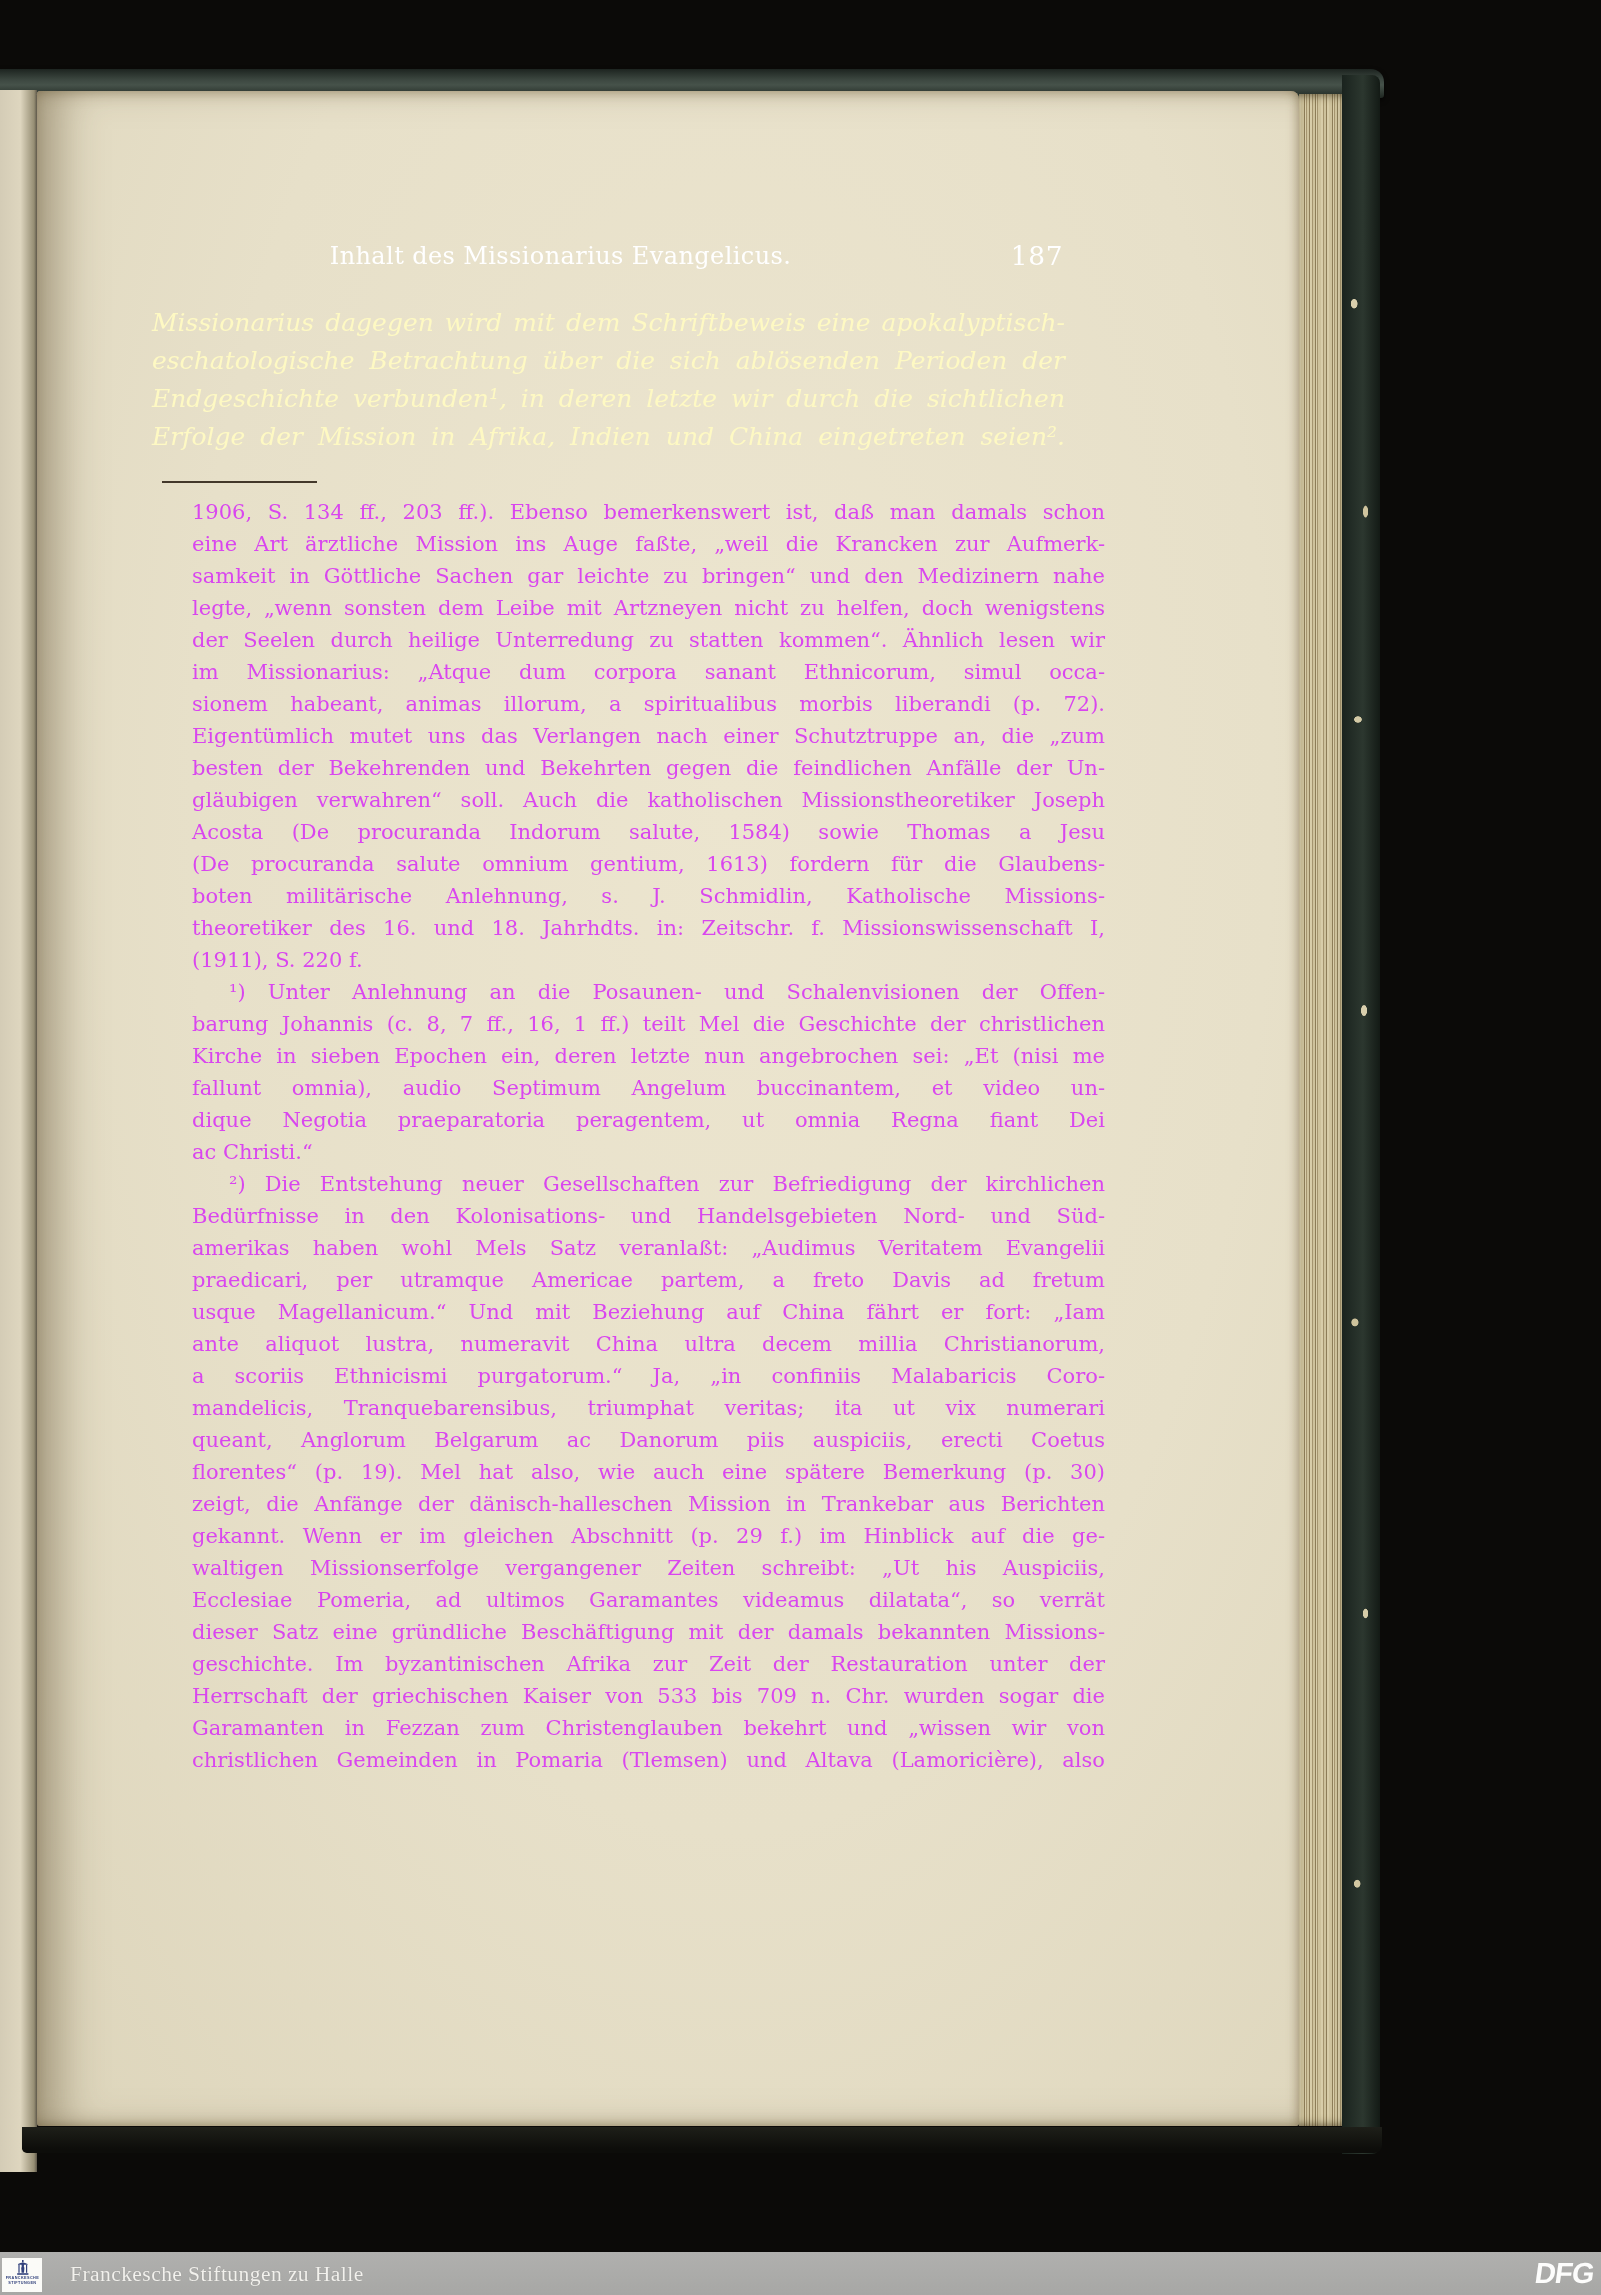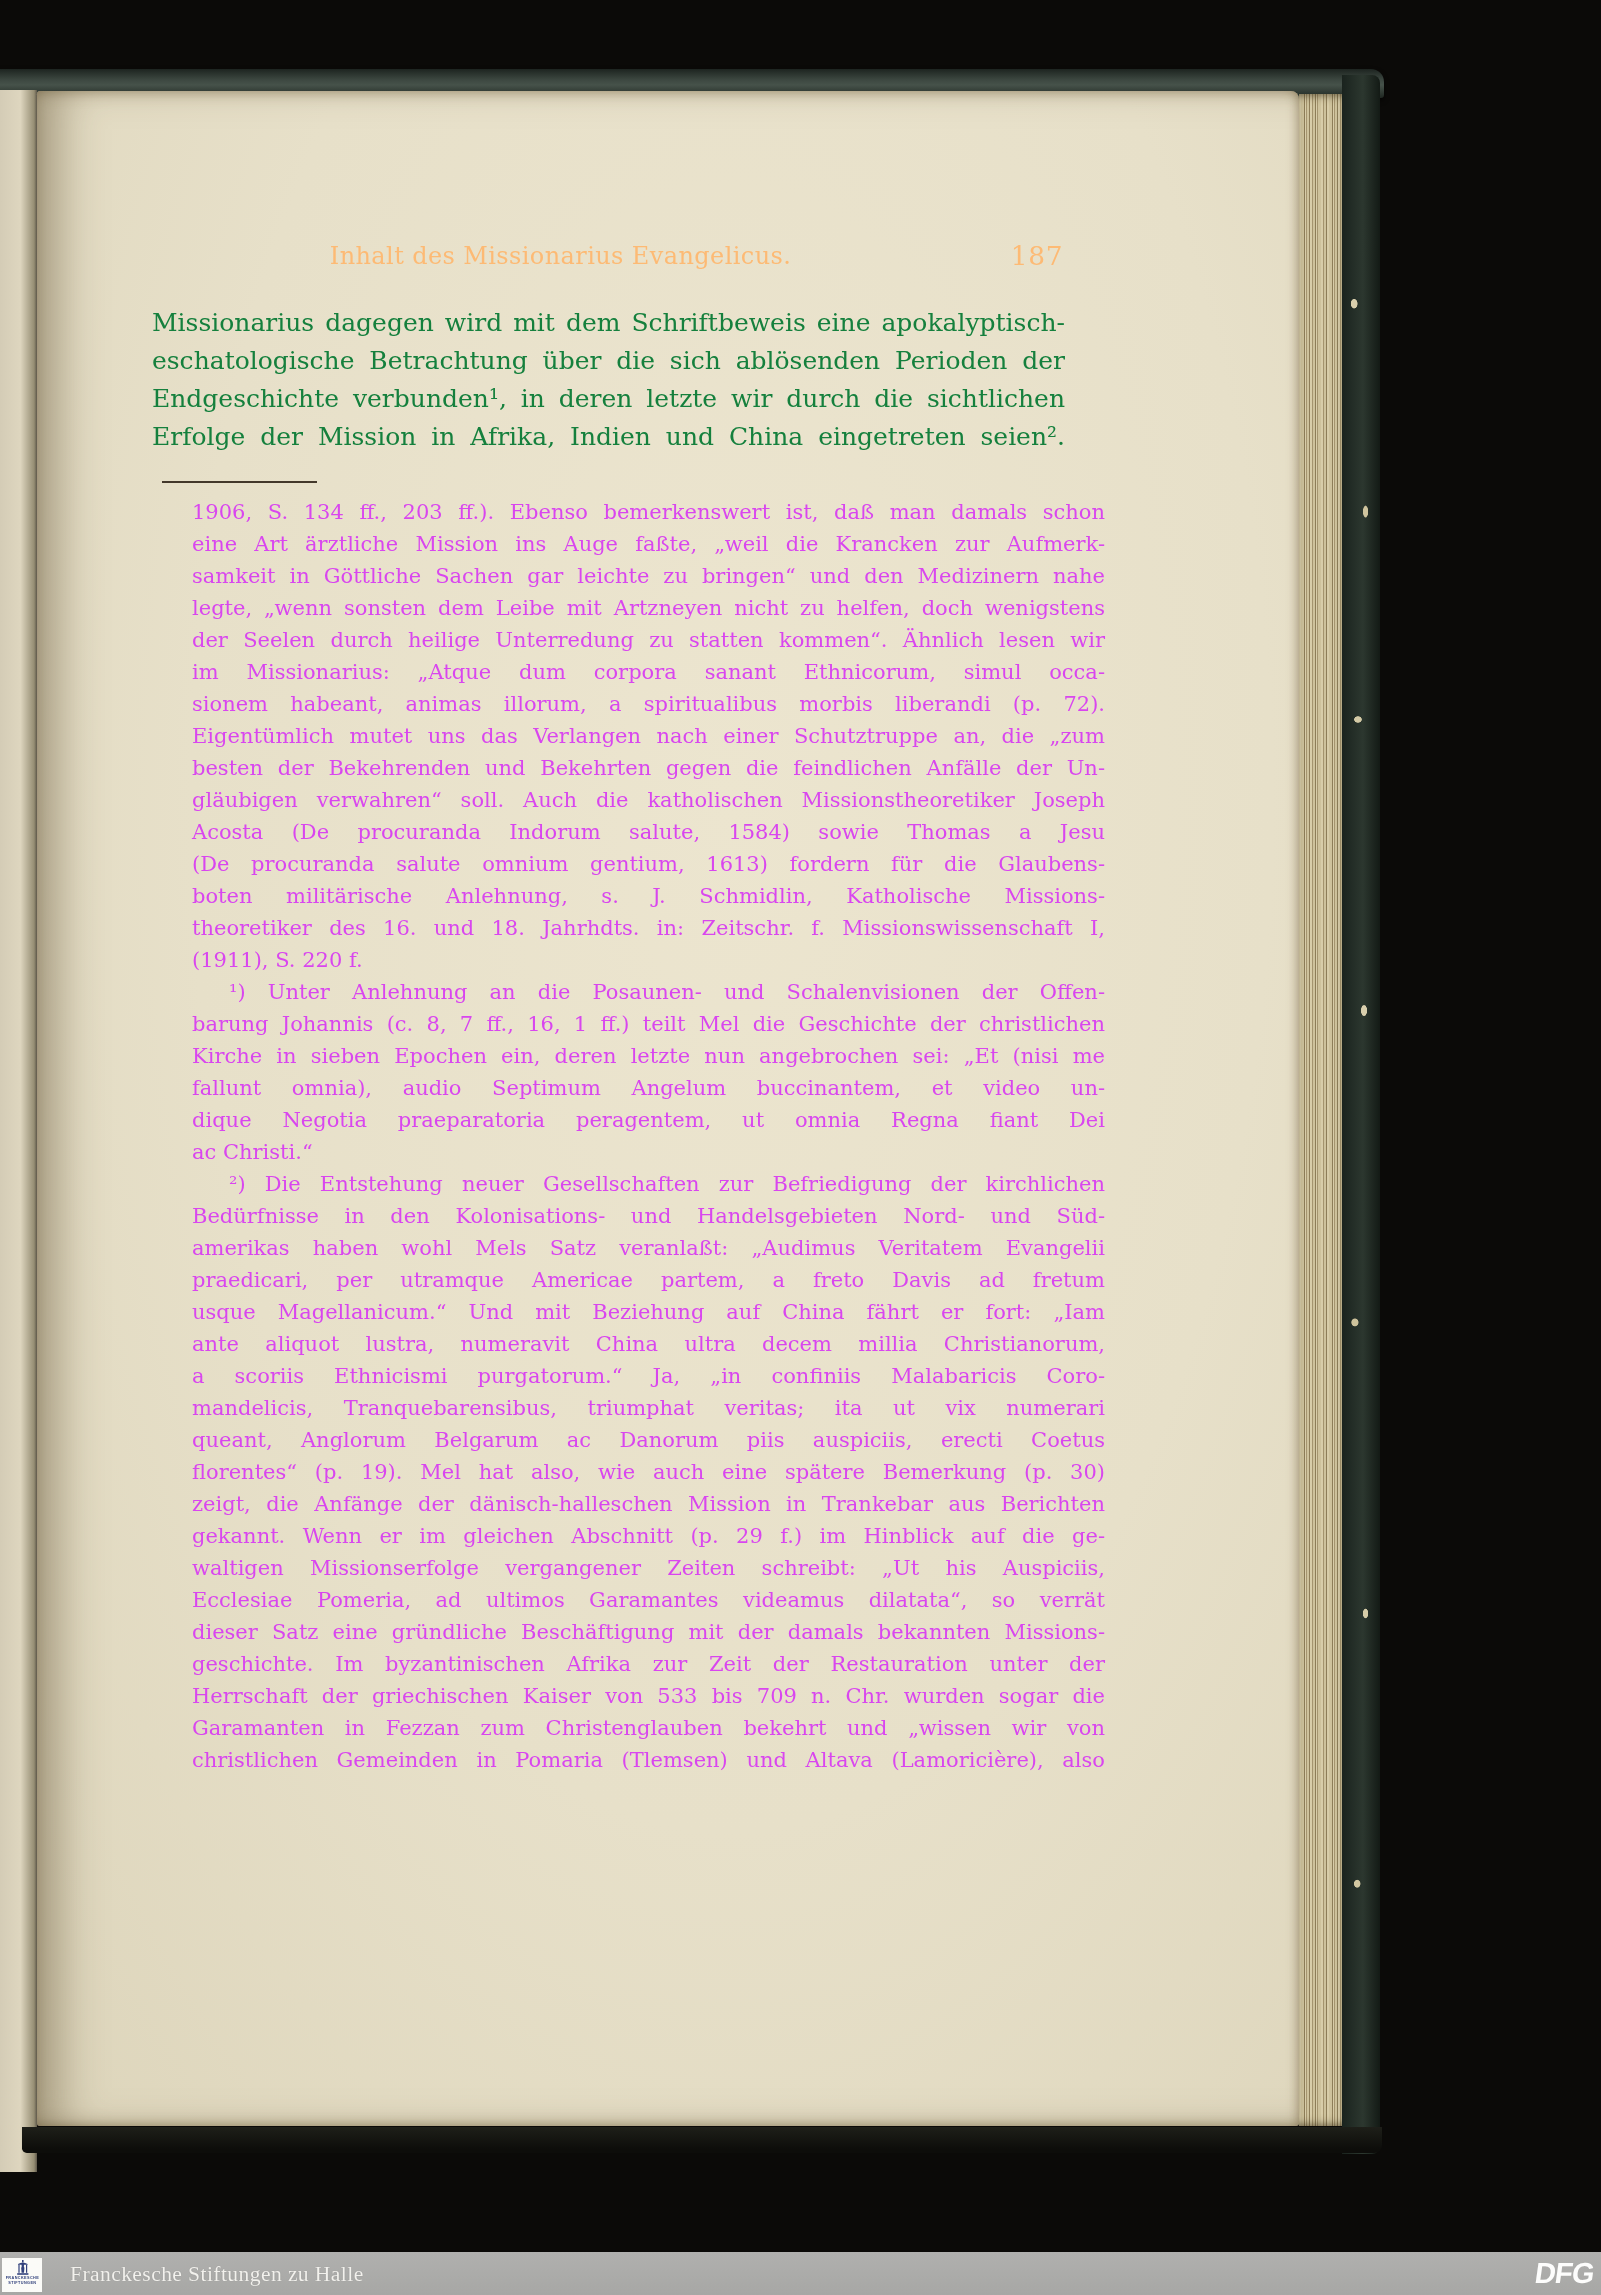--- a/index.html
+++ b/index.html
@@ -48,30 +48,30 @@
     box-shadow: inset 0 6.4px 8px -4.8px rgba(60,48,25,.7), inset 0 -6.4px 8px -4.8px rgba(60,48,25,.7);
   }
   .book-bottom {
     position:absolute; left:22.4px; top:2127px; width:1360px; height:26px;
     background:linear-gradient(180deg,#1e1f19 0%,#0d0d0a 85%);
     border-radius:0 0 8px 4.8px;
   }
   
   .running-header {
     position:absolute; left:152px; top:242px; width:913px; height:37px;
-    color:#fdba74;
+    color:#ffffff;
   }
   .running-header .title {
     position:absolute; left:0; right:96px; text-align:center;
     font-size:24px; letter-spacing:0.4px;
   }
   .running-header .pagenum {
     position:absolute; right:1.6px; top:-1.6px; font-size:26.4px; letter-spacing:0.8px;
   }
-  .body-par { position:absolute; left:152px; top:304px; width:913px; color:#15803d; }
+  .body-par { position:absolute; left:152px; top:304px; width:913px; color:#fef9c3;font-style:italic; }
   .body-par .line { font-size:25px; line-height:38px; }
   .fn-rule {
     position:absolute; left:162px; top:481px; width:155px; height:1.6px;
     background:#43382a;
   }
   .footnotes { position:absolute; left:144px; top:496px; width:913px; color:#d946ef;margin-left:48px; }
   .footnotes .line { font-size:21px; line-height:32px; }
   .line { text-align:justify; text-align-last:justify; }
   .line.indent { text-indent:37px; }
   .line.endline { text-align-last:left; }

